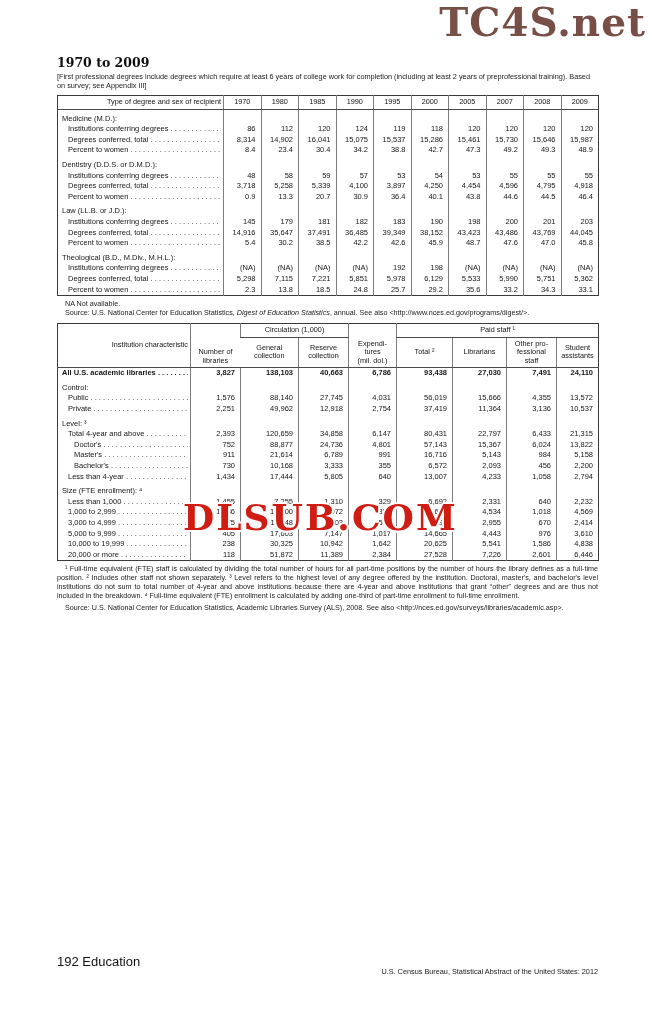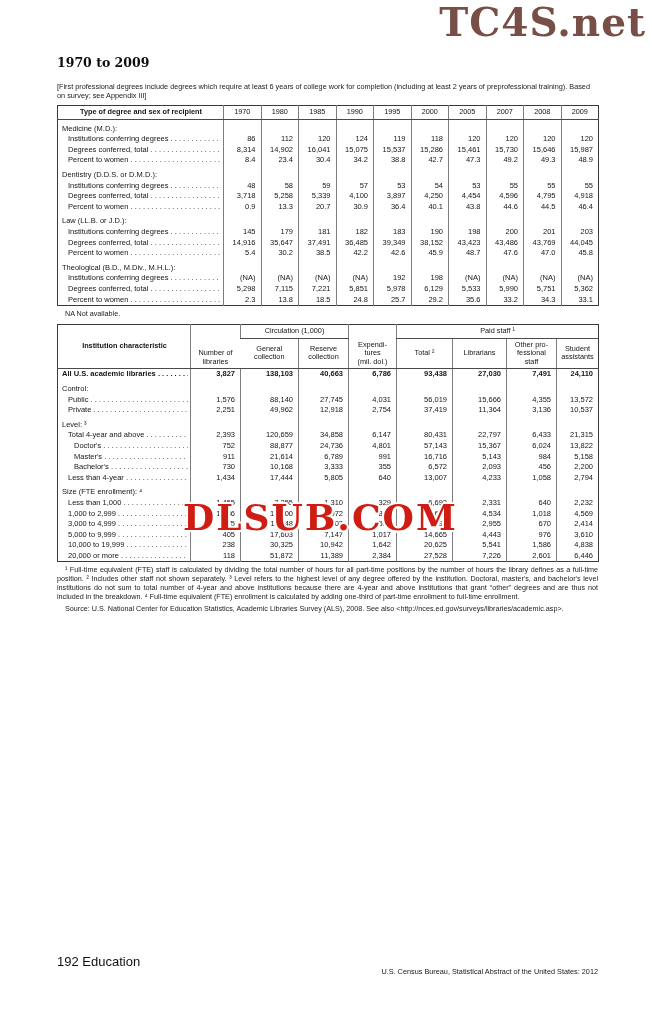--- a/index.html
+++ b/index.html
@@ -7,33 +7,33 @@
   body {
     position:relative; overflow:hidden; background:#ffffff;
     font-family:"Liberation Sans", sans-serif; color:#151515;
   }
   .content { position:absolute; left:57px; top:40px; width:541px; }
 
   .t-title {
     font-family:"DejaVu Serif", serif; font-weight:bold;
     font-size:12.5px; line-height:15px; color:#0d0d0d;
   }
-  .t-note { font-size:7.3px; line-height:9px; margin-top:12px; color:#1a1a1a; }
+  .t-note { font-size:7.3px; line-height:9px; margin-top:2px; color:#1a1a1a; }
 
   table.stats {
     border-collapse:collapse; table-layout:fixed; width:541px;
     border:1px solid #3a3a3a; margin-top:5px;
   }
   table.stats th {
     font-weight:normal; font-size:7.3px; line-height:8.6px;
     text-align:center; vertical-align:middle;
     border-left:1px solid #7d7d7d; border-bottom:1px solid #4a4a4a;
     padding:2px 2px; white-space:pre-line;
   }
-  table.stats th.stub-h { text-align:center; padding-left:3px;font-weight:bold; }
+  table.stats th.stub-h { text-align:right; padding-left:3px; }
   table.stats th.bottom { vertical-align:bottom; padding-bottom:2px; }
   table.stats td {
     font-size:7.5px; line-height:10.6px;
     border-left:1px solid #7d7d7d; padding:0 2px; vertical-align:bottom;
     white-space:nowrap;
   }
   table.stats td:first-child, table.stats th:first-child { border-left:none; }
   table.stats td.num { text-align:right; padding-right:5px; }
   table.stats .bold { font-weight:bold; }
   tr.sec td { padding-top:4px; }
@@ -359,20 +359,21 @@
           <td class="num">35.6</td>
           <td class="num">33.2</td>
           <td class="num">34.3</td>
           <td class="num">33.1</td>
         </tr>
       </tbody>
   </table>
 
   <div class="fnblock">
     <div class="fnote">NA Not available.</div>
+    <div class="fnote just" id="t304-source"><span>Source: U.S. National Center for Education Statistics, </span><span style="font-style: italic;">Digest of Education Statistics</span><span>, annual. See also &lt;http://www.nces.ed.gov/programs/digest/&gt;.</span></div>
   </div>
 
 
   <table class="stats" id="t305">
     <colgroup>
       <col style="width:133px">
         <col style="width:50px">
         <col style="width:58px">
         <col style="width:50px">
       <col style="width:48px">

